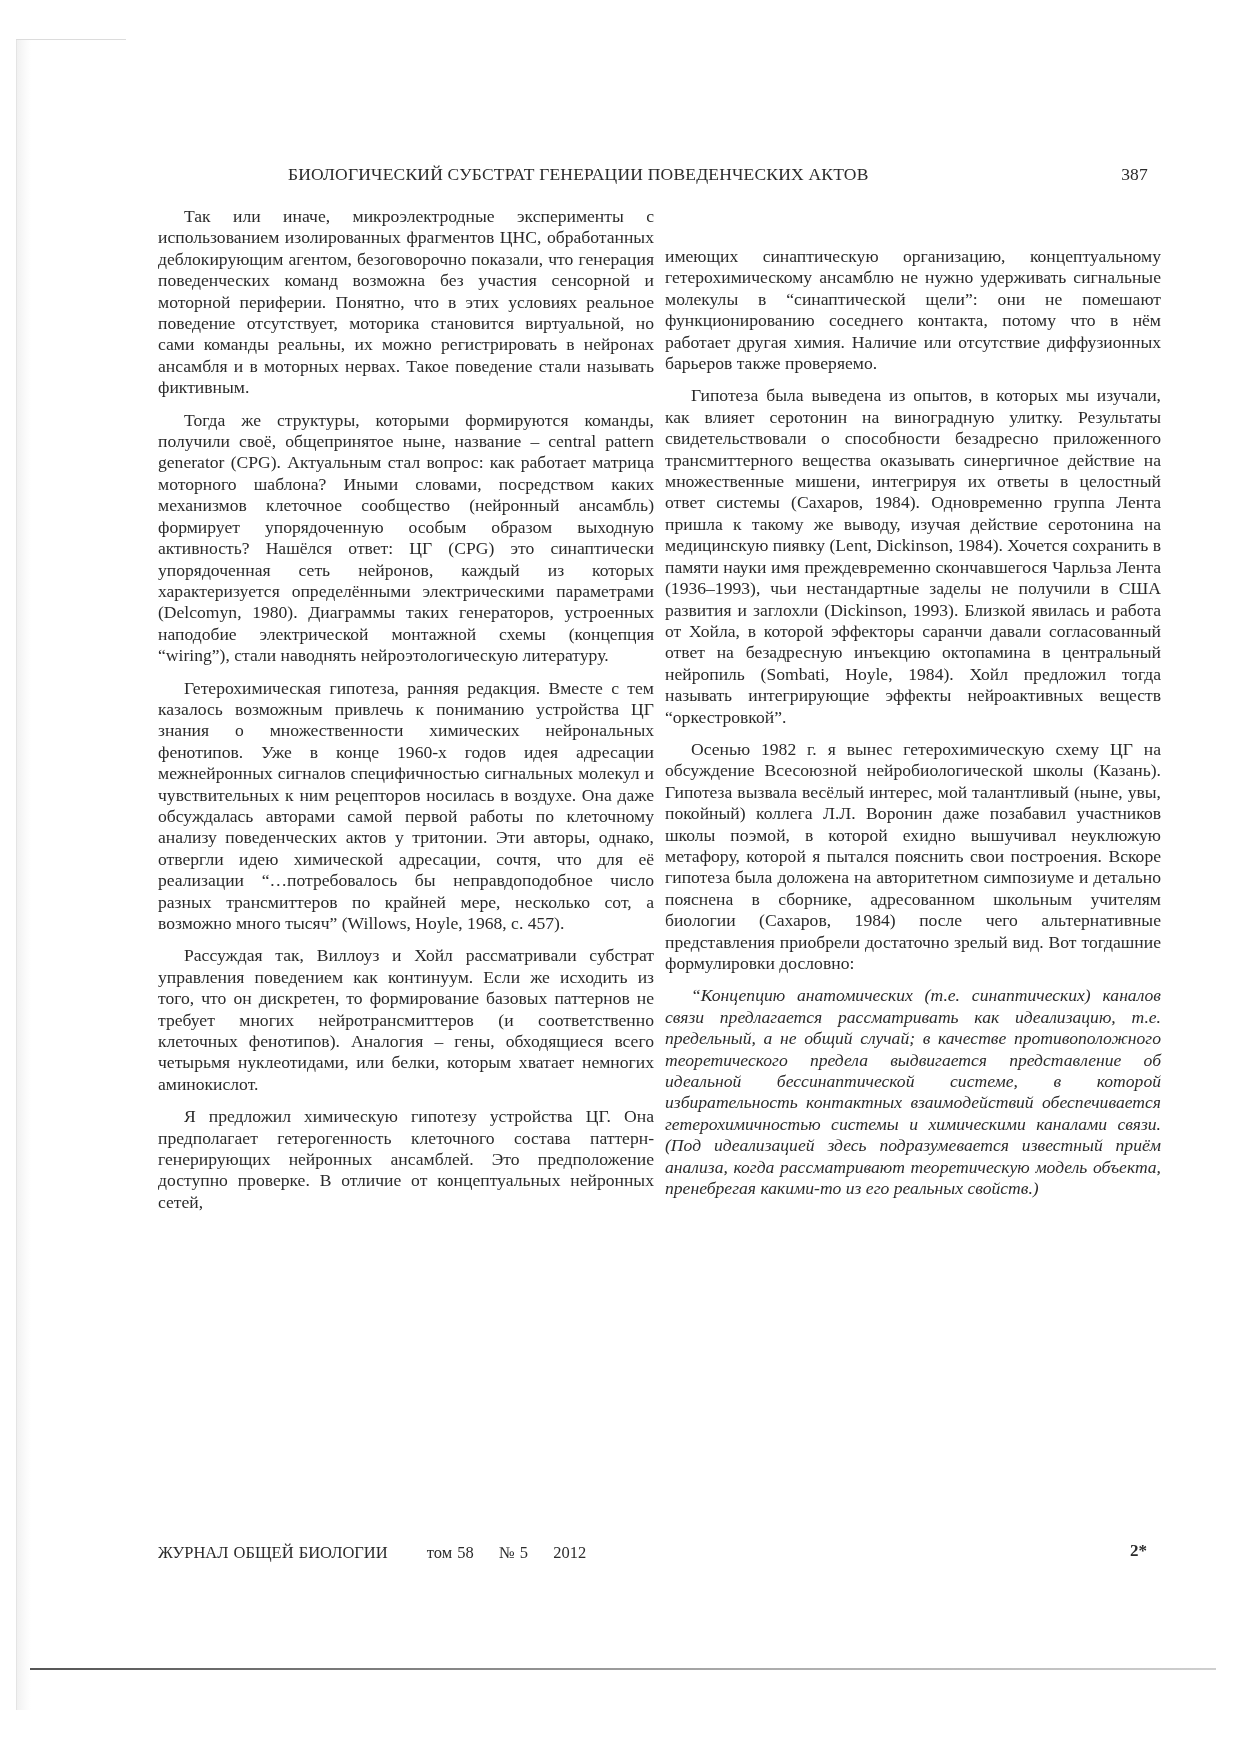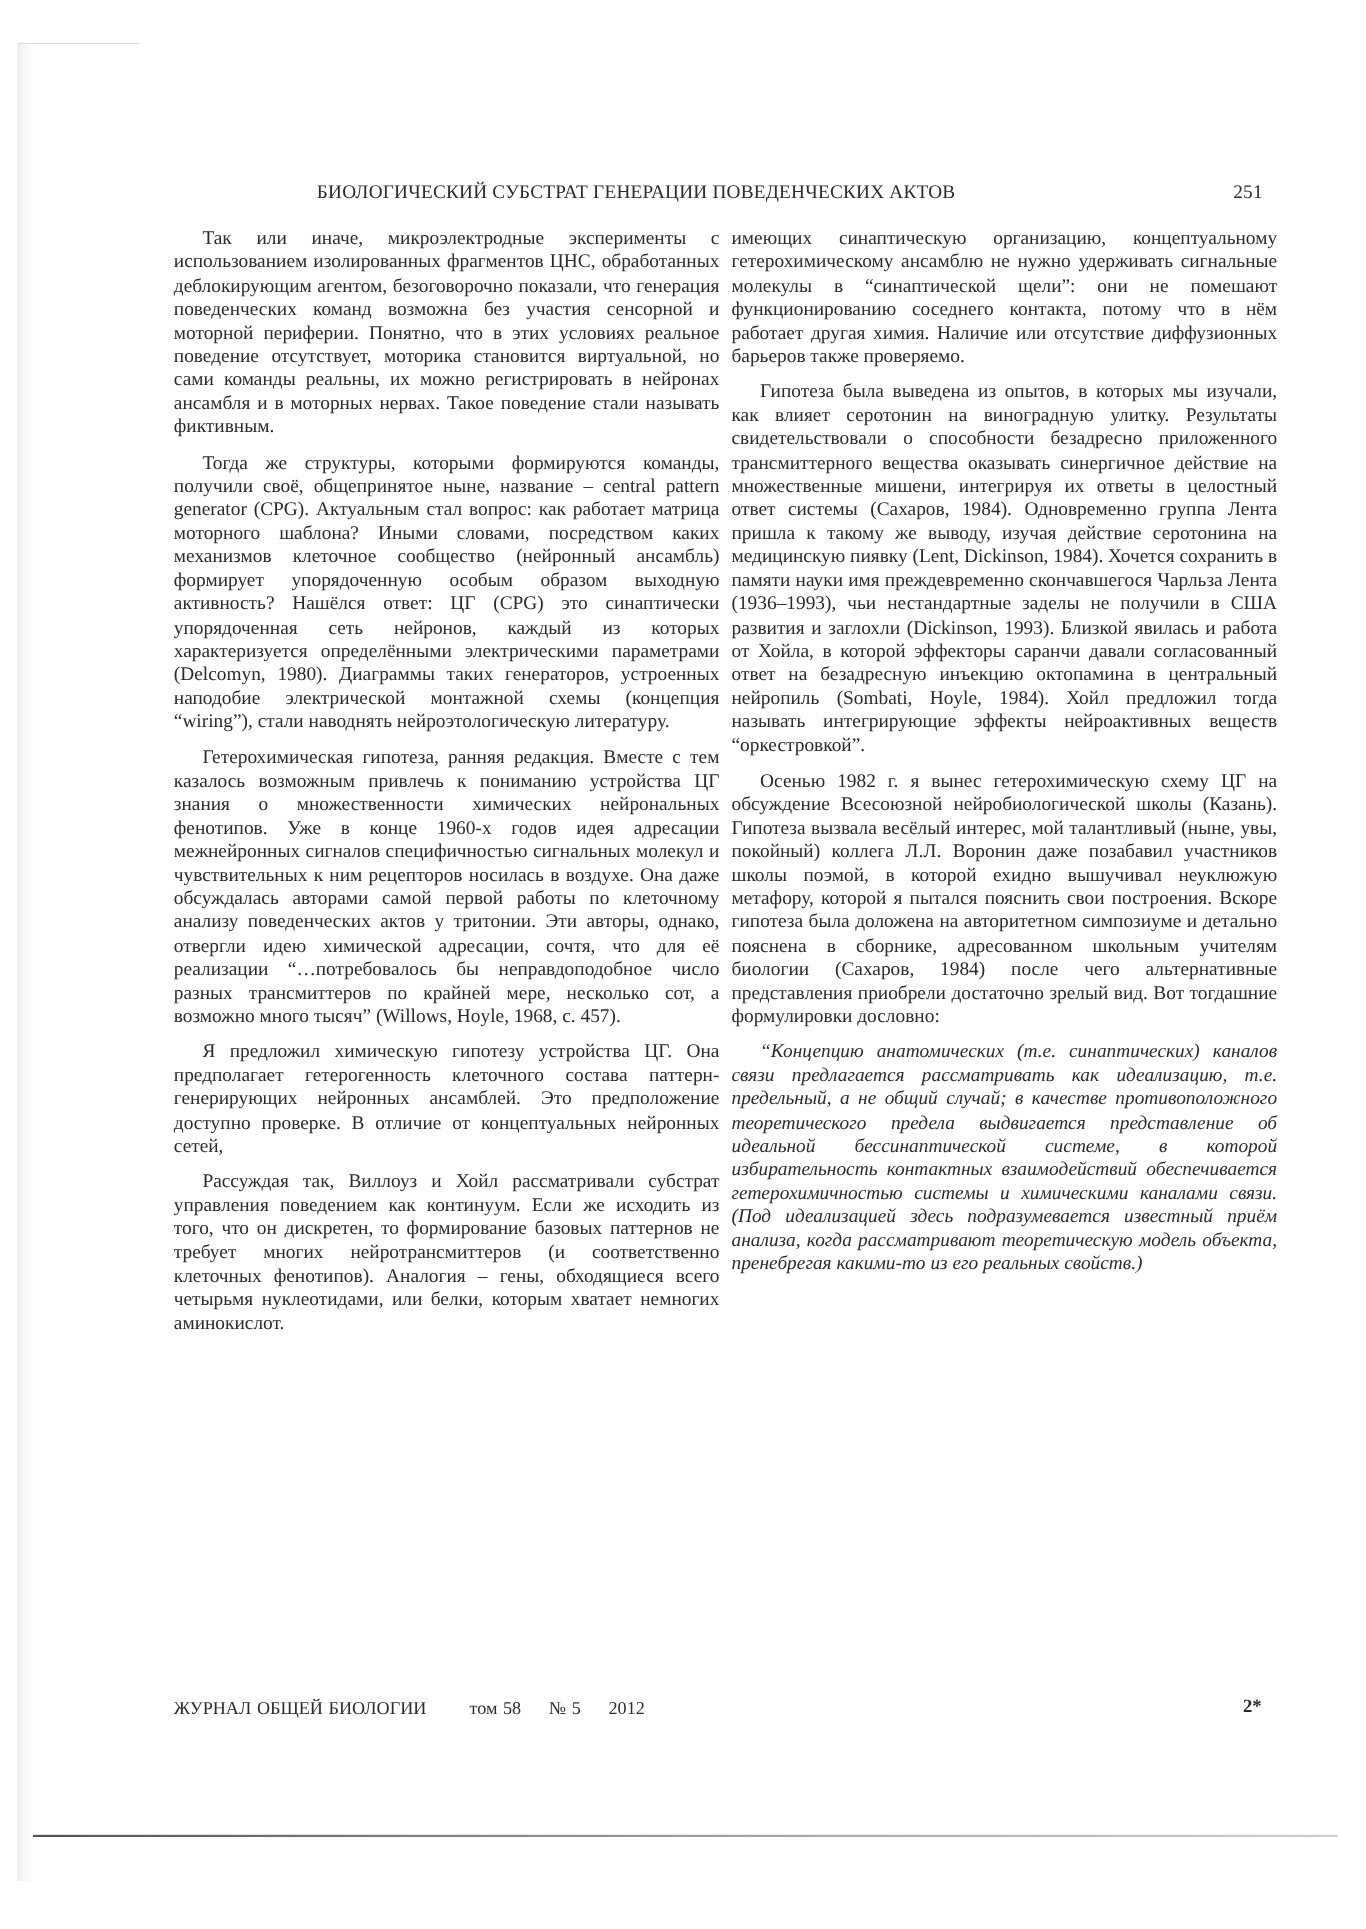--- a/index.html
+++ b/index.html
@@ -57,21 +57,21 @@
     .column {
       position: absolute;
       top: 206px;
       width: 496px;
       font-size: 17.6px;
       line-height: 21.4px;
       text-align: justify;
       hyphens: manual;
     }
     .col-left { left: 158px; }
-    .col-right { left: 665px; }
+    .col-right { left: 665px; margin-top: 40px; }
     .column p {
       margin: 0 0 11px 0;
       text-indent: 26px;
     }
     .column p.cont { text-indent: 0; }
     .column p.quote { font-style: italic; }
     .column .bold-lead { font-weight: normal; }
     .footer-journal {
       position: absolute;
       top: 1543px;
@@ -101,29 +101,29 @@
     }
   </style>
 </head>
 <body>
 
 <div class="scan-edge-left"></div>
 <div class="scan-edge-top"></div>
 
 <div class="running-head">
   <span class="title">БИОЛОГИЧЕСКИЙ  СУБСТРАТ  ГЕНЕРАЦИИ ПОВЕДЕНЧЕСКИХ  АКТОВ</span>
-  <span class="page-num">251</span>
+  <span class="page-num">387</span>
 </div>
 
 <div class="column col-left">
   <p>Так или иначе, микроэлектродные эксперименты с использованием изолированных фрагментов ЦНС, обработанных деблокирующим агентом, безоговорочно показали, что генерация поведенческих команд возможна без участия сенсорной и моторной периферии. Понятно, что в этих условиях реальное поведение отсутствует, моторика становится виртуальной, но сами команды реальны, их можно регистрировать в нейронах ансамбля и в моторных нервах. Такое поведение стали называть фиктивным.</p>
   <p>Тогда же структуры, которыми формируются команды, получили своё, общепринятое ныне, название – central pattern generator (CPG). Актуальным стал вопрос: как работает матрица моторного шаблона? Иными словами, посредством каких механизмов клеточное сообщество (нейронный ансамбль) формирует упорядоченную особым образом выходную активность? Нашёлся ответ: ЦГ (CPG) это синаптически упорядоченная сеть нейронов, каждый из которых характеризуется определёнными электрическими параметрами (Delcomyn, 1980). Диаграммы таких генераторов, устроенных наподобие электрической монтажной схемы (концепция “wiring”), стали наводнять нейроэтологическую литературу.</p>
   <p><span class="bold-lead">Гетерохимическая гипотеза, ранняя редакция.</span><span> Вместе с тем казалось возможным привлечь к пониманию устройства ЦГ знания о множественности химических нейрональных фенотипов. Уже в конце 1960-х годов идея адресации межнейронных сигналов специфичностью сигнальных молекул и чувствительных к ним рецепторов носилась в воздухе. Она даже обсуждалась авторами самой первой работы по клеточному анализу поведенческих актов у тритонии. Эти авторы, однако, отвергли идею химической адресации, сочтя, что для её реализации “…потребовалось бы неправдоподобное число разных трансмиттеров   по крайней мере, несколько сот, а возможно много тысяч” (Willows, Hoyle, 1968, с. 457).</span></p>
+  <p>Рассуждая так, Виллоуз и Хойл рассматривали субстрат управления поведением как континуум. Если же исходить из того, что он дискретен, то формирование базовых паттернов не требует многих нейротрансмиттеров (и соответственно клеточных фенотипов). Аналогия – гены, обходящиеся всего четырьмя нуклеотидами, или белки, которым хватает немногих аминокислот.</p>
   <p>Я предложил химическую гипотезу устройства ЦГ. Она предполагает гетерогенность клеточного состава паттерн-генерирующих нейронных ансамблей. Это предположение доступно проверке. В отличие от концептуальных нейронных сетей,</p>
-  <p>Рассуждая так, Виллоуз и Хойл рассматривали субстрат управления поведением как континуум. Если же исходить из того, что он дискретен, то формирование базовых паттернов не требует многих нейротрансмиттеров (и соответственно клеточных фенотипов). Аналогия – гены, обходящиеся всего четырьмя нуклеотидами, или белки, которым хватает немногих аминокислот.</p>
 </div>
 
 <div class="column col-right">
   <p class="cont">имеющих синаптическую организацию, концептуальному гетерохимическому ансамблю не нужно удерживать сигнальные молекулы в “синаптической щели”: они не помешают функционированию соседнего контакта, потому что в нём работает другая химия. Наличие или отсутствие диффузионных барьеров также проверяемо.</p>
   <p>Гипотеза была выведена из опытов, в которых мы изучали, как влияет серотонин на виноградную улитку. Результаты свидетельствовали о способности безадресно приложенного трансмиттерного вещества оказывать синергичное действие на множественные мишени, интегрируя их ответы в целостный ответ системы (Сахаров, 1984). Одновременно группа Лента пришла к такому же выводу, изучая действие серотонина на медицинскую пиявку (Lent, Dickinson, 1984). Хочется сохранить в памяти науки имя преждевременно скончавшегося Чарльза Лента (1936–1993), чьи нестандартные заделы не получили в США развития и заглохли (Dickinson, 1993). Близкой явилась и работа от Хойла, в которой эффекторы саранчи давали согласованный ответ на безадресную инъекцию октопамина в центральный нейропиль (Sombati, Hoyle, 1984). Хойл предложил тогда называть интегрирующие эффекты нейроактивных веществ “оркестровкой”.</p>
   <p>Осенью 1982 г. я вынес гетерохимическую схему ЦГ на обсуждение Всесоюзной нейробиологической школы (Казань). Гипотеза вызвала весёлый интерес, мой талантливый (ныне, увы, покойный) коллега Л.Л. Воронин даже позабавил участников школы поэмой, в которой ехидно вышучивал неуклюжую метафору, которой я пытался пояснить свои построения. Вскоре гипотеза была доложена на авторитетном симпозиуме и детально пояснена в сборнике, адресованном школьным учителям биологии (Сахаров, 1984) после чего альтернативные представления приобрели достаточно зрелый вид. Вот тогдашние формулировки дословно:</p>
   <p class="quote">“Концепцию анатомических (т.е. синаптических) каналов связи предлагается рассматривать как идеализацию, т.е. предельный, а не общий случай; в качестве противоположного теоретического предела выдвигается представление об идеальной бессинаптической системе, в которой избирательность контактных взаимодействий обеспечивается гетерохимичностью системы и химическими каналами связи. (Под идеализацией здесь подразумевается известный приём анализа, когда рассматривают теоретическую модель объекта, пренебрегая какими-то из его реальных свойств.)</p>
 </div>
 
 <div class="footer-journal">

